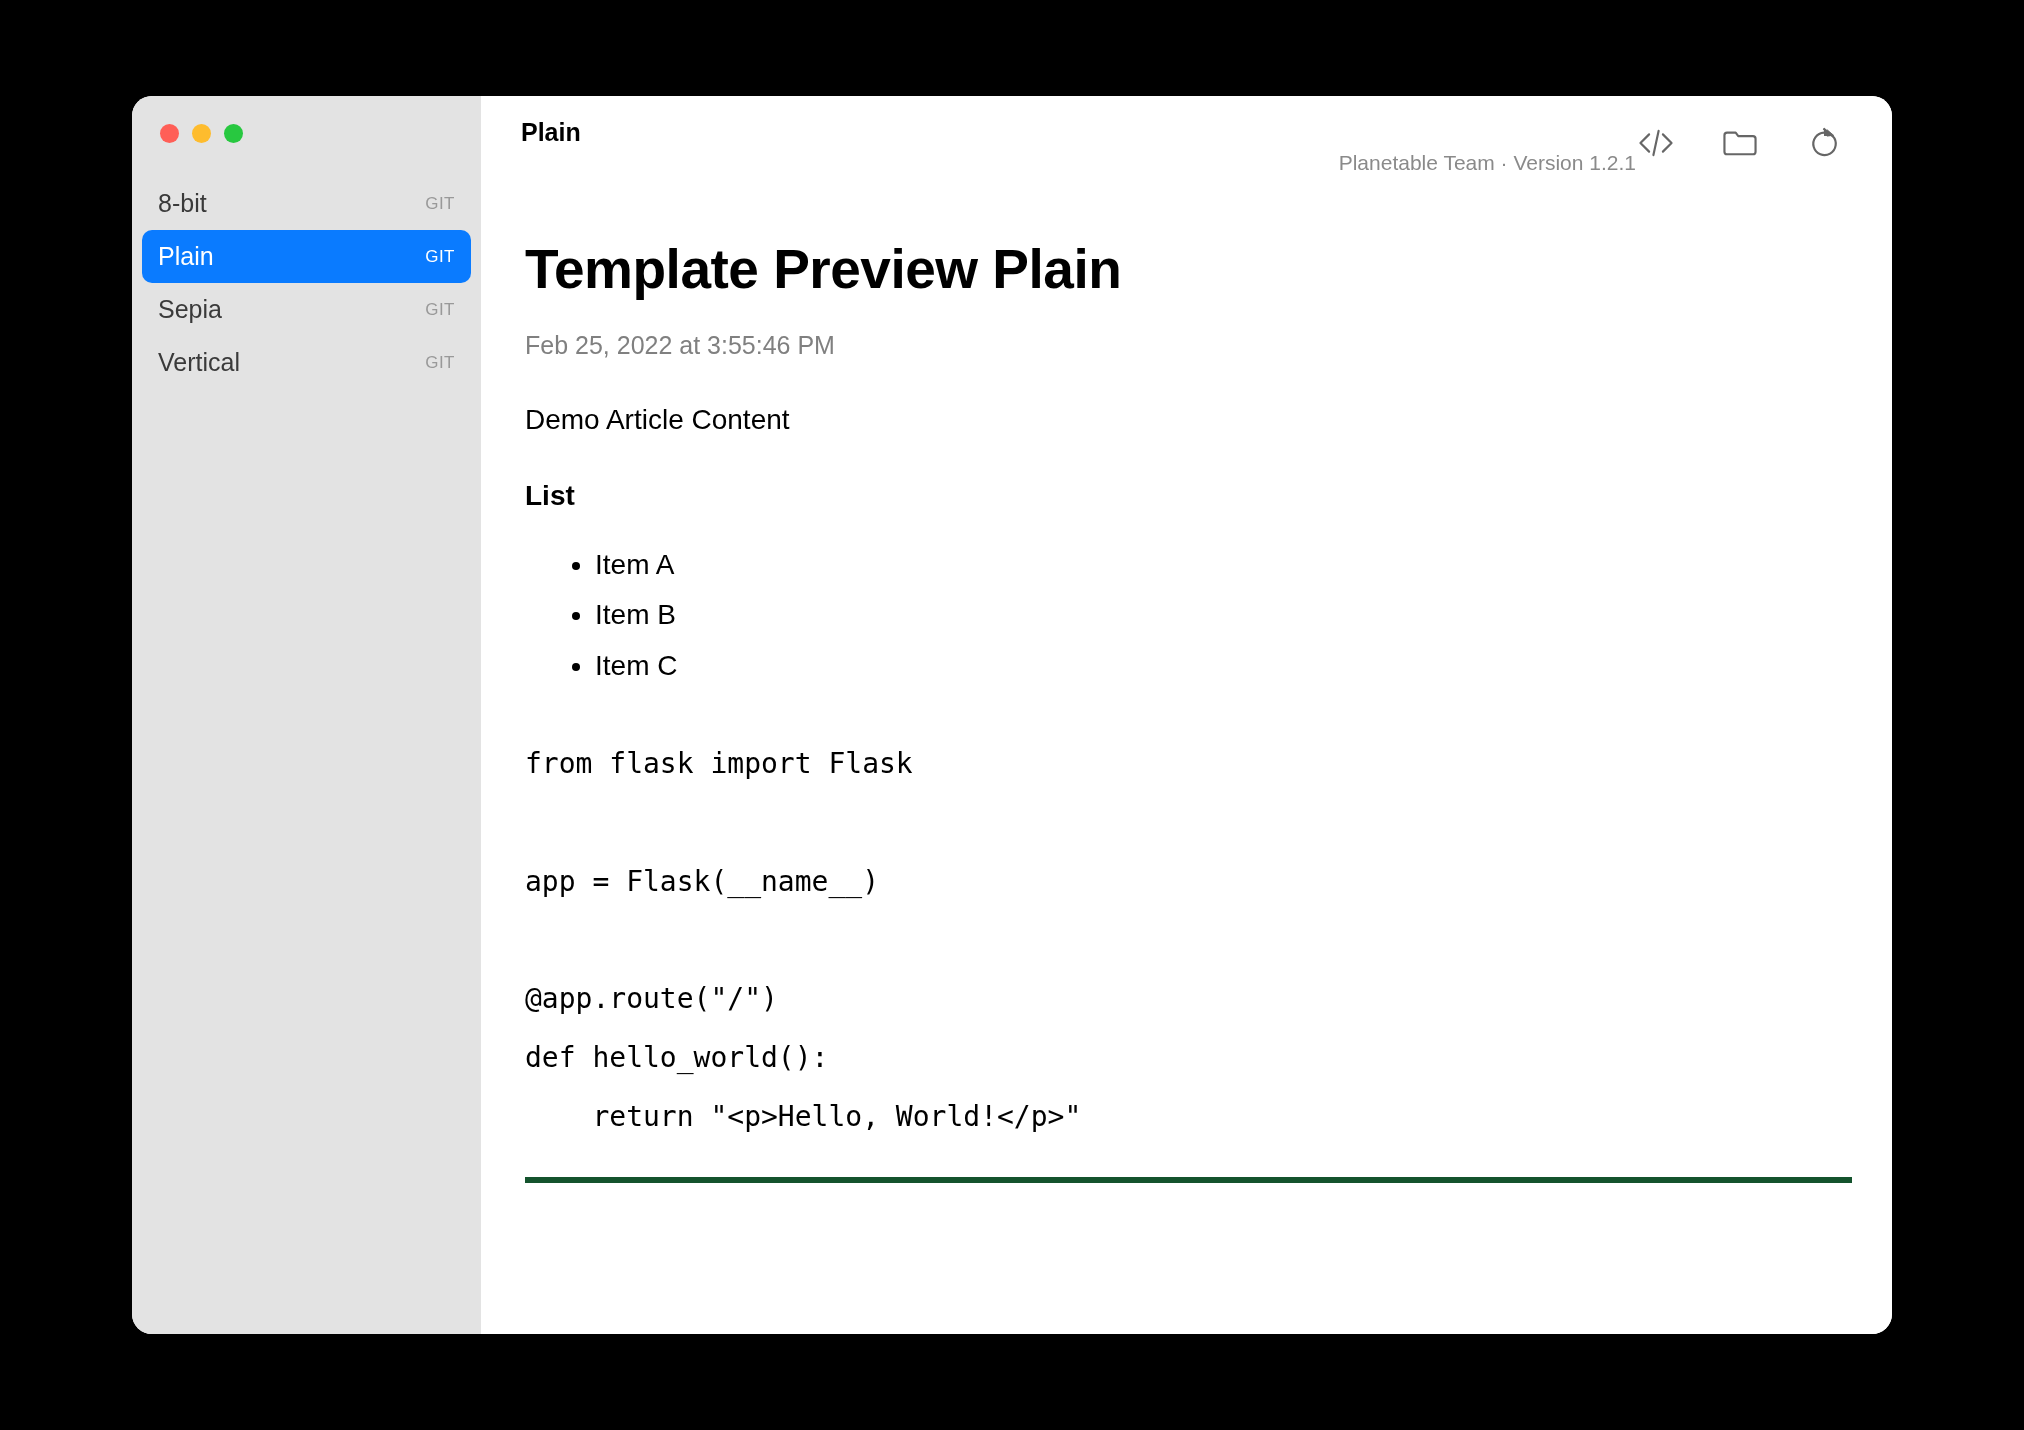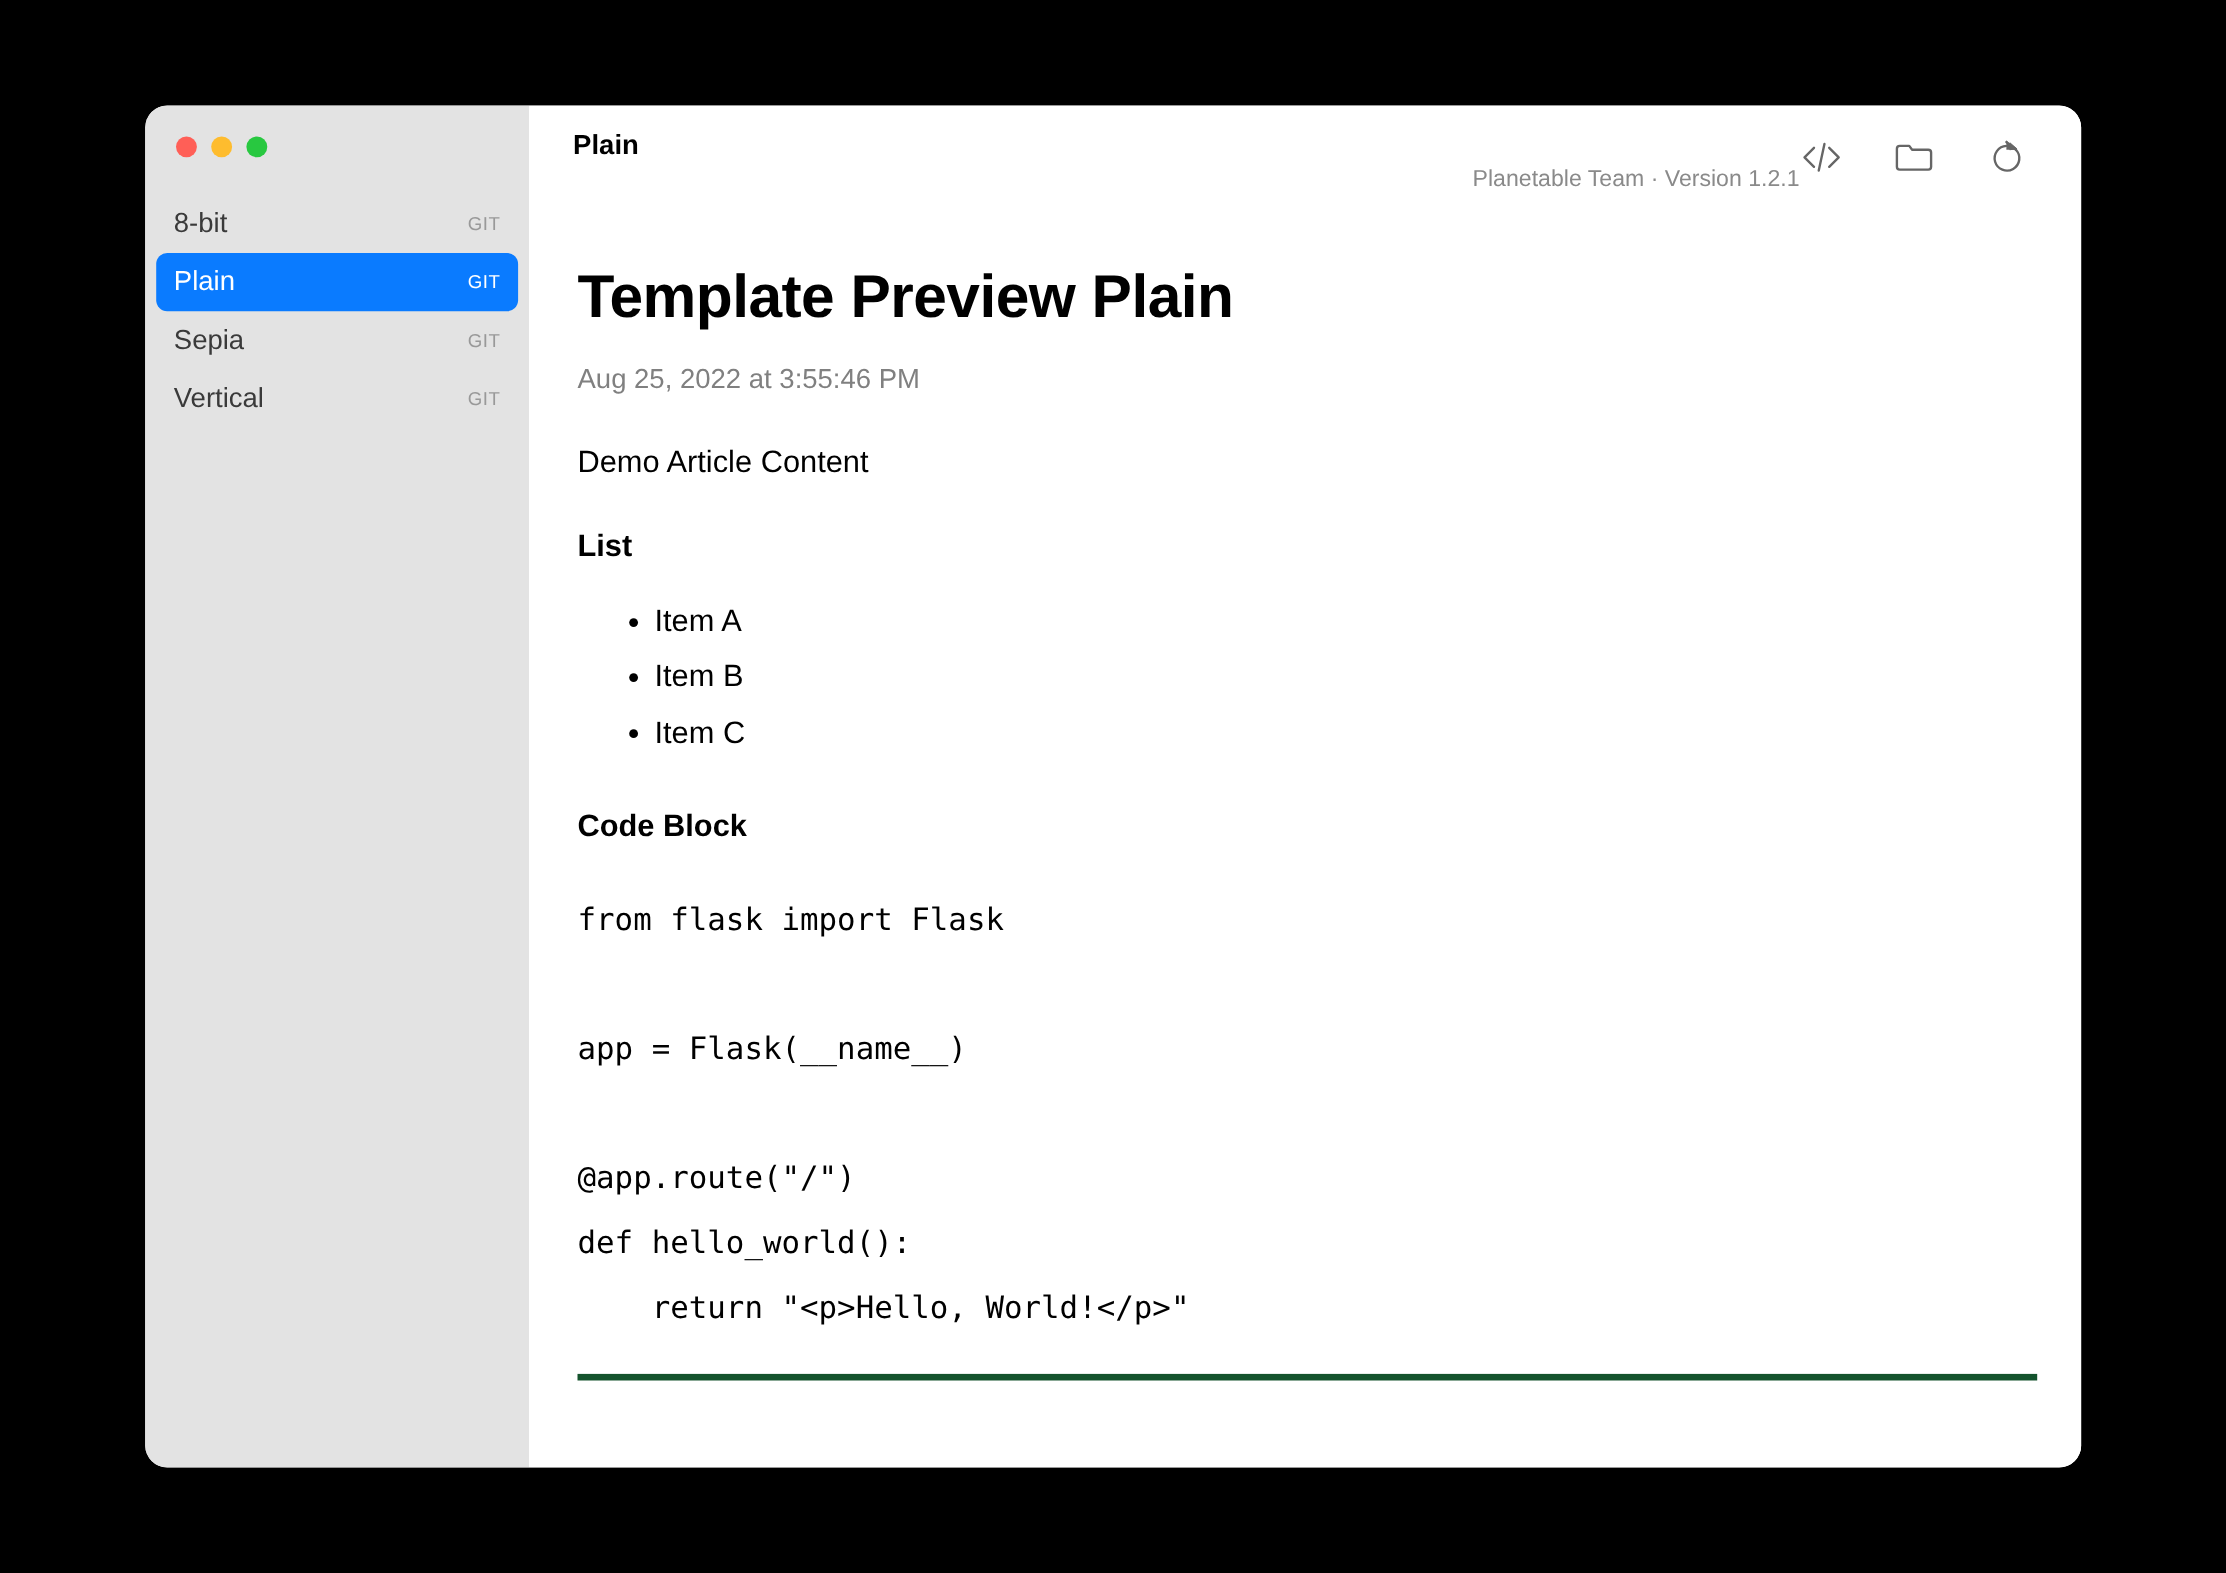--- a/index.html
+++ b/index.html
@@ -246,31 +246,30 @@
             <polyline points="22,0 32,10 22,10" fill="currentColor" stroke="none"></polyline>
             <path d="M22 2 L32 10"></path>
             <polygon points="26,3 33,9 26,10" fill="currentColor" stroke="currentColor" stroke-width="1"></polygon>
           </svg>
         </div>
       </div>
     </div>
 
     <div class="content">
       <h1 class="article-title">Template Preview Plain</h1>
-      <div class="article-date">Aug 25, 2022 at 3:55:46 PM</div>
+      <div class="article-date">Feb 25, 2022 at 3:55:46 PM</div>
       <div class="article-text">Demo Article Content</div>
 
       <h2 class="section-heading">List</h2>
       <ul class="article-list">
         <li>Item A</li>
         <li>Item B</li>
         <li>Item C</li>
       </ul>
 
-      <h2 class="section-heading">Code Block</h2>
       <pre class="code-block">from flask import Flask
 
 app = Flask(__name__)
 
 @app.route("/")
 def hello_world():
     return "&lt;p&gt;Hello, World!&lt;/p&gt;"</pre>
     </div>
   </div>
 

